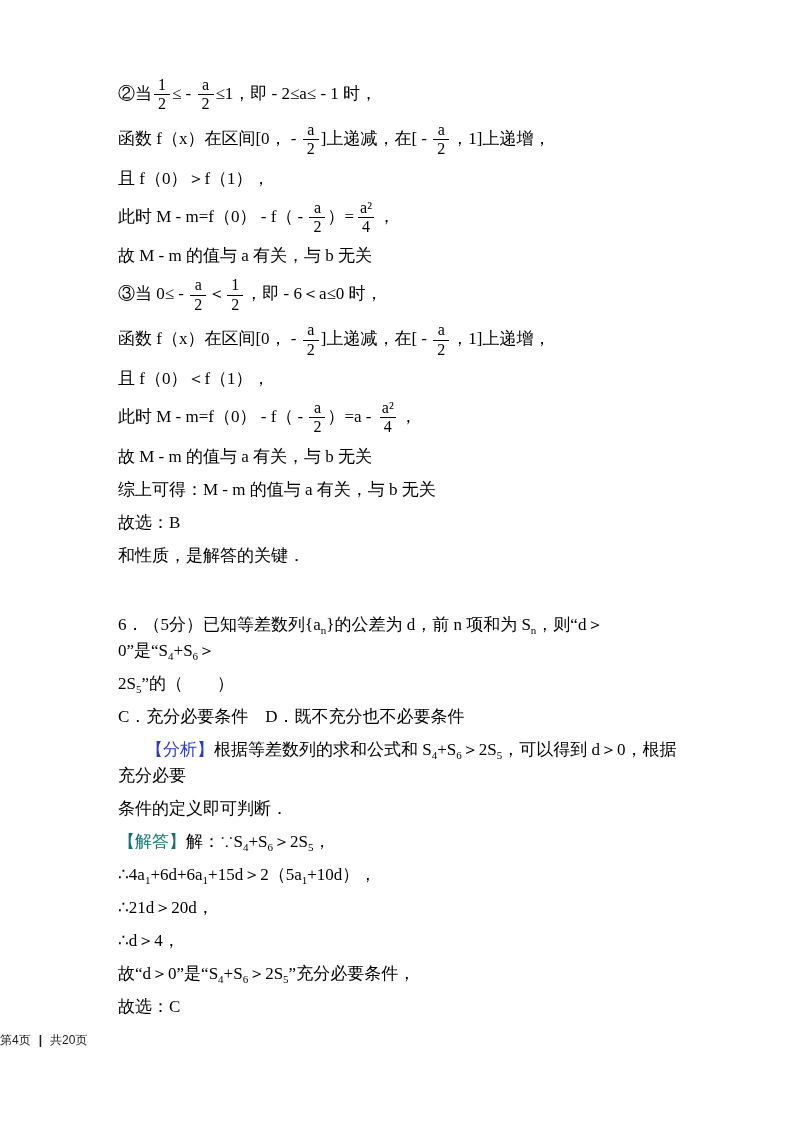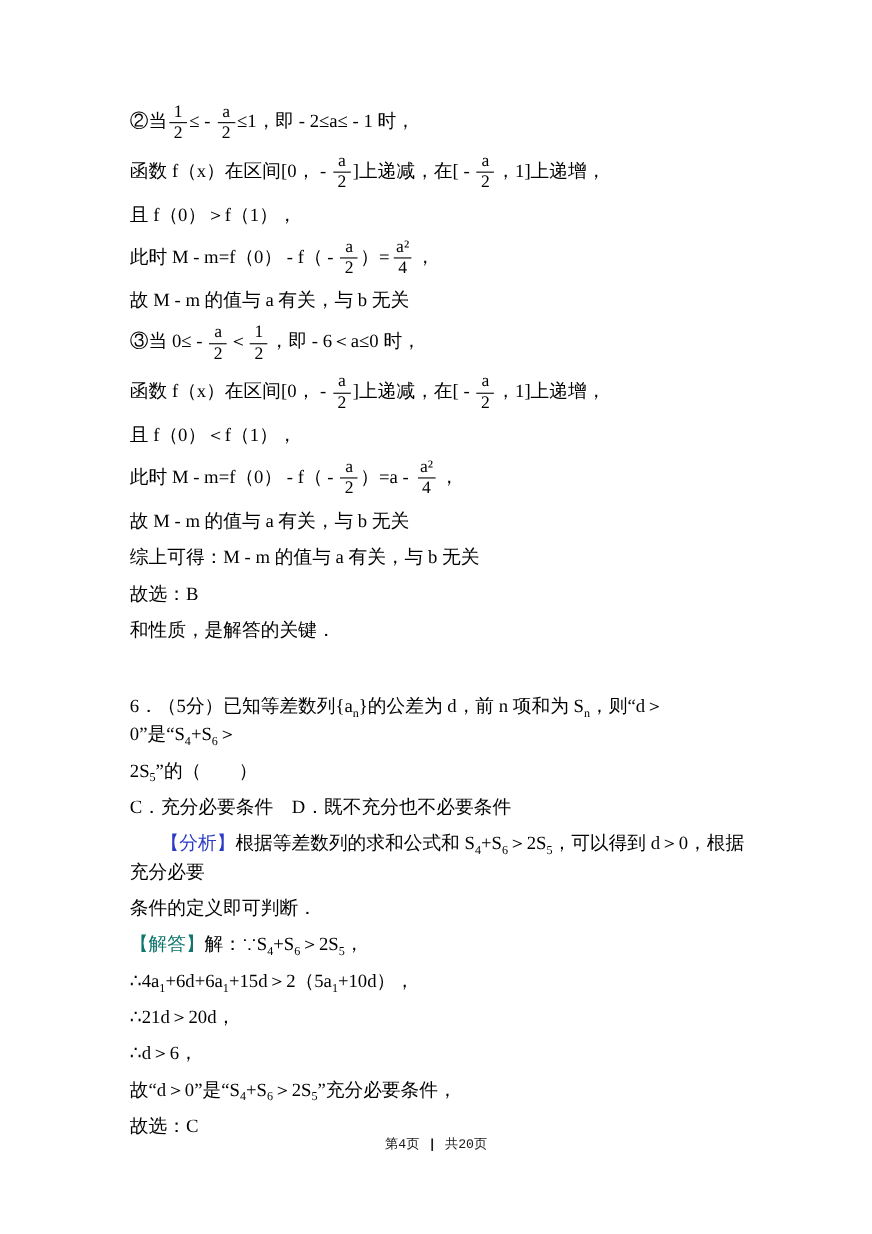--- a/index.html
+++ b/index.html
@@ -4,38 +4,38 @@
 <style>
   * { margin:0; padding:0; box-sizing:border-box; }
   html,body { background:#e9e9e9; }
   body { font-family:"Liberation Serif", serif; }
   .page {
     position:relative; width:793px; height:1122px;
     background:#ffffff; margin:0 auto; overflow:hidden;
     color:#000;
   }
   .doc {
-    position:absolute; left:118px; top:93px; width:562px;
+    position:absolute; left:118px; top:76px; width:562px;
     font-size:17px; color:#000;
   }
   .line { line-height:26px; min-height:26px; margin-bottom:7px; }
   .line.gap { margin-top:43px; }
   .run { white-space:pre-wrap; }
   .label-run { font-weight:normal; }
   .frac {
     display:inline-flex; flex-direction:column; align-items:center;
     vertical-align:middle; margin:0 2px; line-height:1.15; font-size:16px;
   }
   .frac .num, .frac .den { padding:0 4px; display:block; text-align:center; }
   .frac .den { border-top:1px solid #000; }
   sub.ss { font-size:11px; line-height:0; }
   .footer {
     position:absolute; left:0; top:1032px; width:100%;
-    text-align:center; font-size:12px; color:#1a1a1a;
-    font-family:Liberation Mono, monospace;
+    font-size:12px; color:#1a1a1a;
+    font-family:Liberation Sans, sans-serif;
   }
   .footer .sep { margin:0 8px; font-weight:bold; }
 </style>
 </head>
 <body>
 
 <div class="page">
   <div class="doc" id="doc">
       <p class="line"><span class="run">②当</span><span class="frac">
           <span class="num">1</span>
@@ -87,20 +87,20 @@
       <p class="line"><span class="run">故选：B</span></p>
       <p class="line"><span class="run">和性质，是解答的关键．</span></p>
       <p class="line gap"><span class="run">6．（5分）已知等差数列{a</span><sub class="ss">n</sub><span class="run">}的公差为 d，前 n 项和为 S</span><sub class="ss">n</sub><span class="run">，则“d＞0”是“S</span><sub class="ss">4</sub><span class="run">+S</span><sub class="ss">6</sub><span class="run">＞</span></p>
       <p class="line"><span class="run">2S</span><sub class="ss">5</sub><span class="run">”的（　　）</span></p>
       <p class="line"><span class="run">C．充分必要条件　D．既不充分也不必要条件</span></p>
       <p class="line"><span class="run label-run" style="color: rgb(43, 58, 200); margin-left: 28px;">【分析】</span><span class="run">根据等差数列的求和公式和 S</span><sub class="ss">4</sub><span class="run">+S</span><sub class="ss">6</sub><span class="run">＞2S</span><sub class="ss">5</sub><span class="run">，可以得到 d＞0，根据充分必要</span></p>
       <p class="line"><span class="run">条件的定义即可判断．</span></p>
       <p class="line"><span class="run label-run" style="color: #0f766e;">【解答】</span><span class="run">解：∵S</span><sub class="ss">4</sub><span class="run">+S</span><sub class="ss">6</sub><span class="run">＞2S</span><sub class="ss">5</sub><span class="run">，</span></p>
       <p class="line"><span class="run">∴4a</span><sub class="ss">1</sub><span class="run">+6d+6a</span><sub class="ss">1</sub><span class="run">+15d＞2（5a</span><sub class="ss">1</sub><span class="run">+10d），</span></p>
       <p class="line"><span class="run">∴21d＞20d，</span></p>
-      <p class="line"><span class="run">∴d＞6，</span></p>
+      <p class="line"><span class="run">∴d＞4，</span></p>
       <p class="line"><span class="run">故“d＞0”是“S</span><sub class="ss">4</sub><span class="run">+S</span><sub class="ss">6</sub><span class="run">＞2S</span><sub class="ss">5</sub><span class="run">”充分必要条件，</span></p>
       <p class="line"><span class="run">故选：C</span></p>
     </div>
   <div class="footer">
     <span>第4页</span><span class="sep">|</span><span>共20页</span>
   </div>
 </div>
 
 </body></html>

